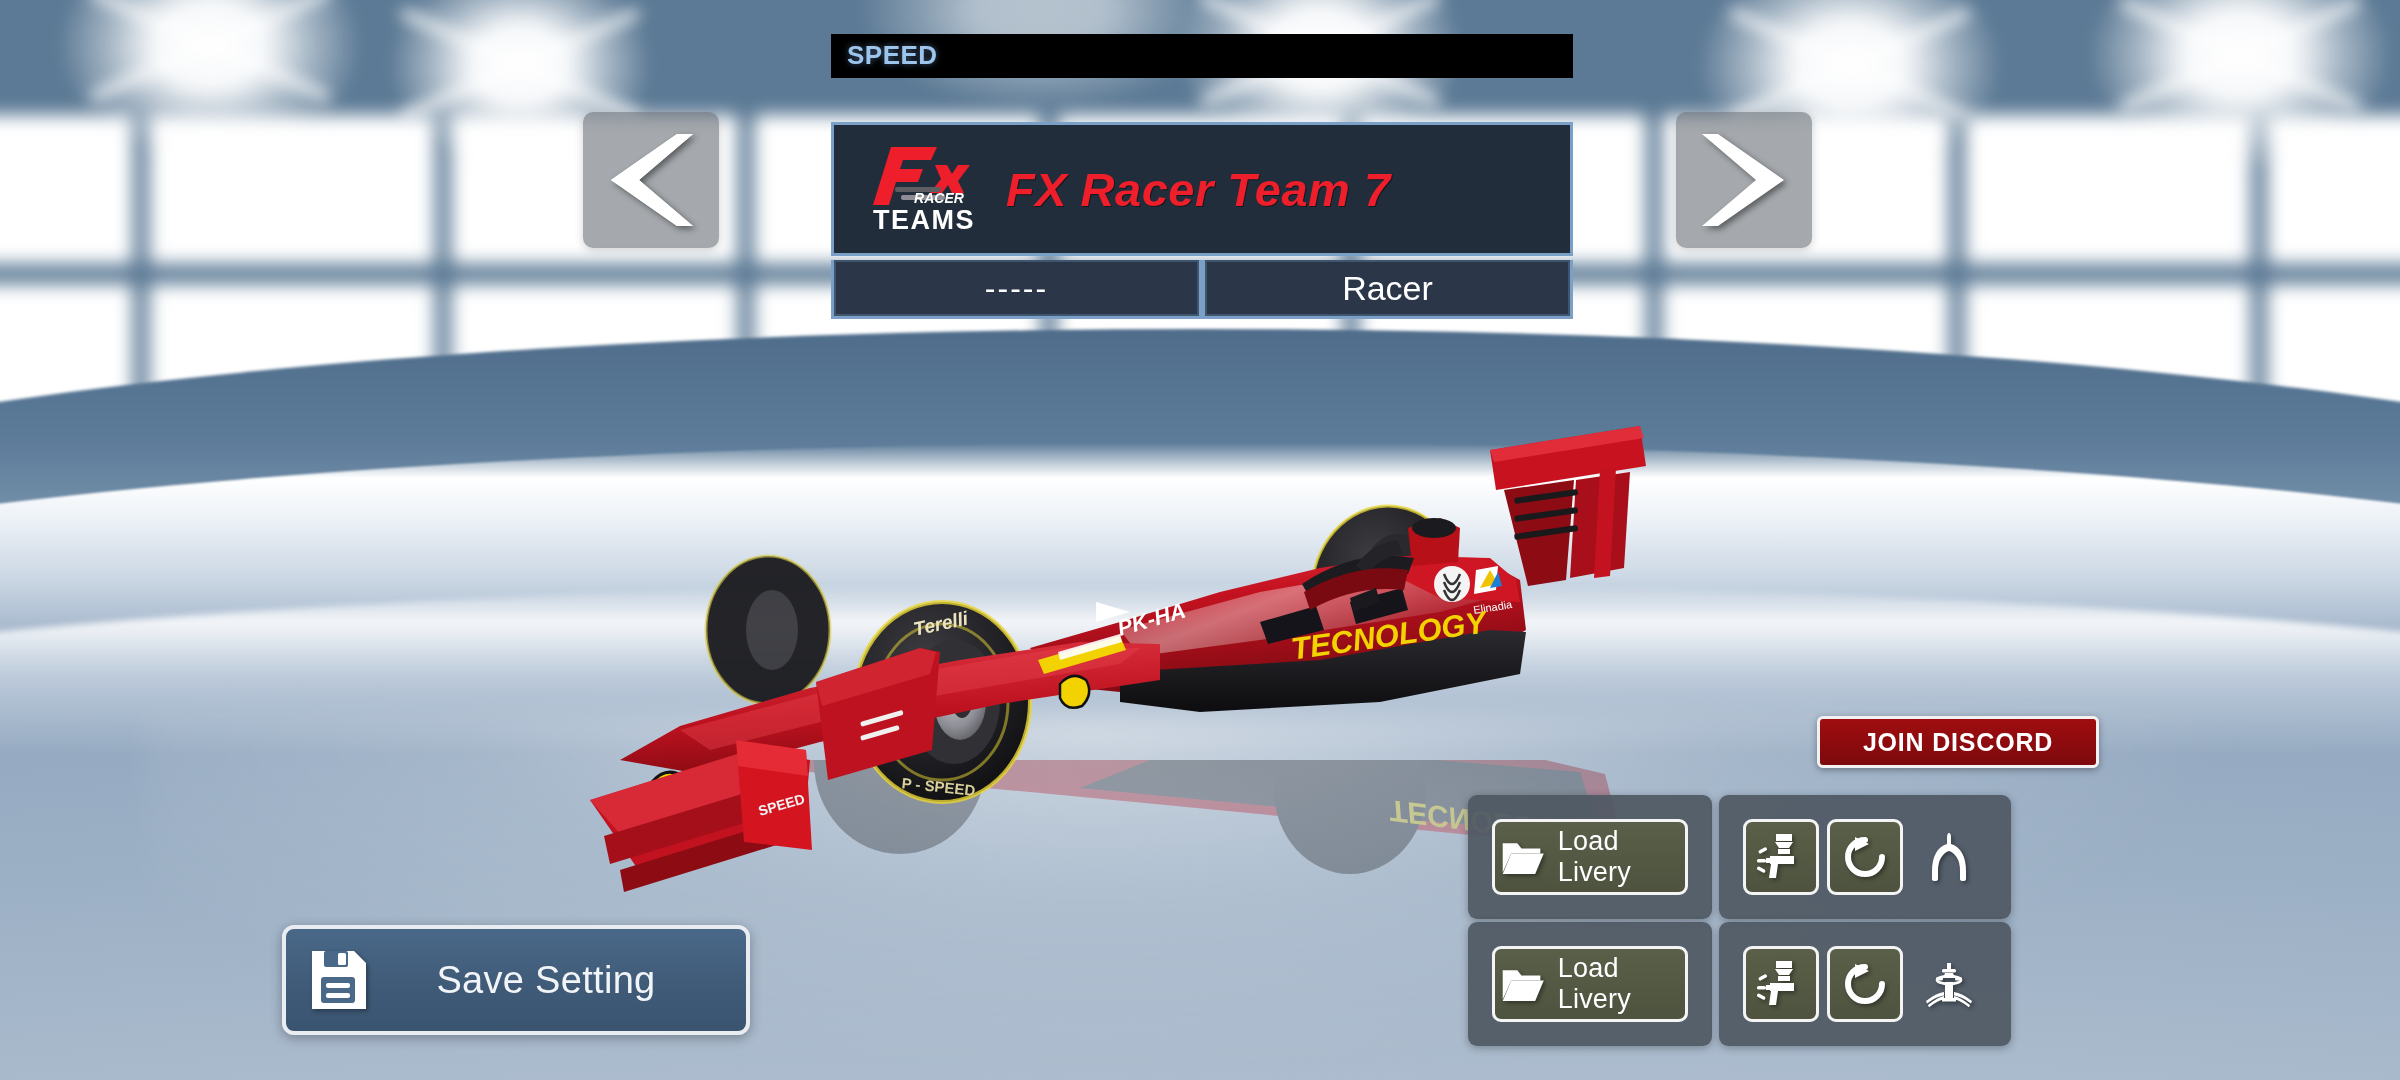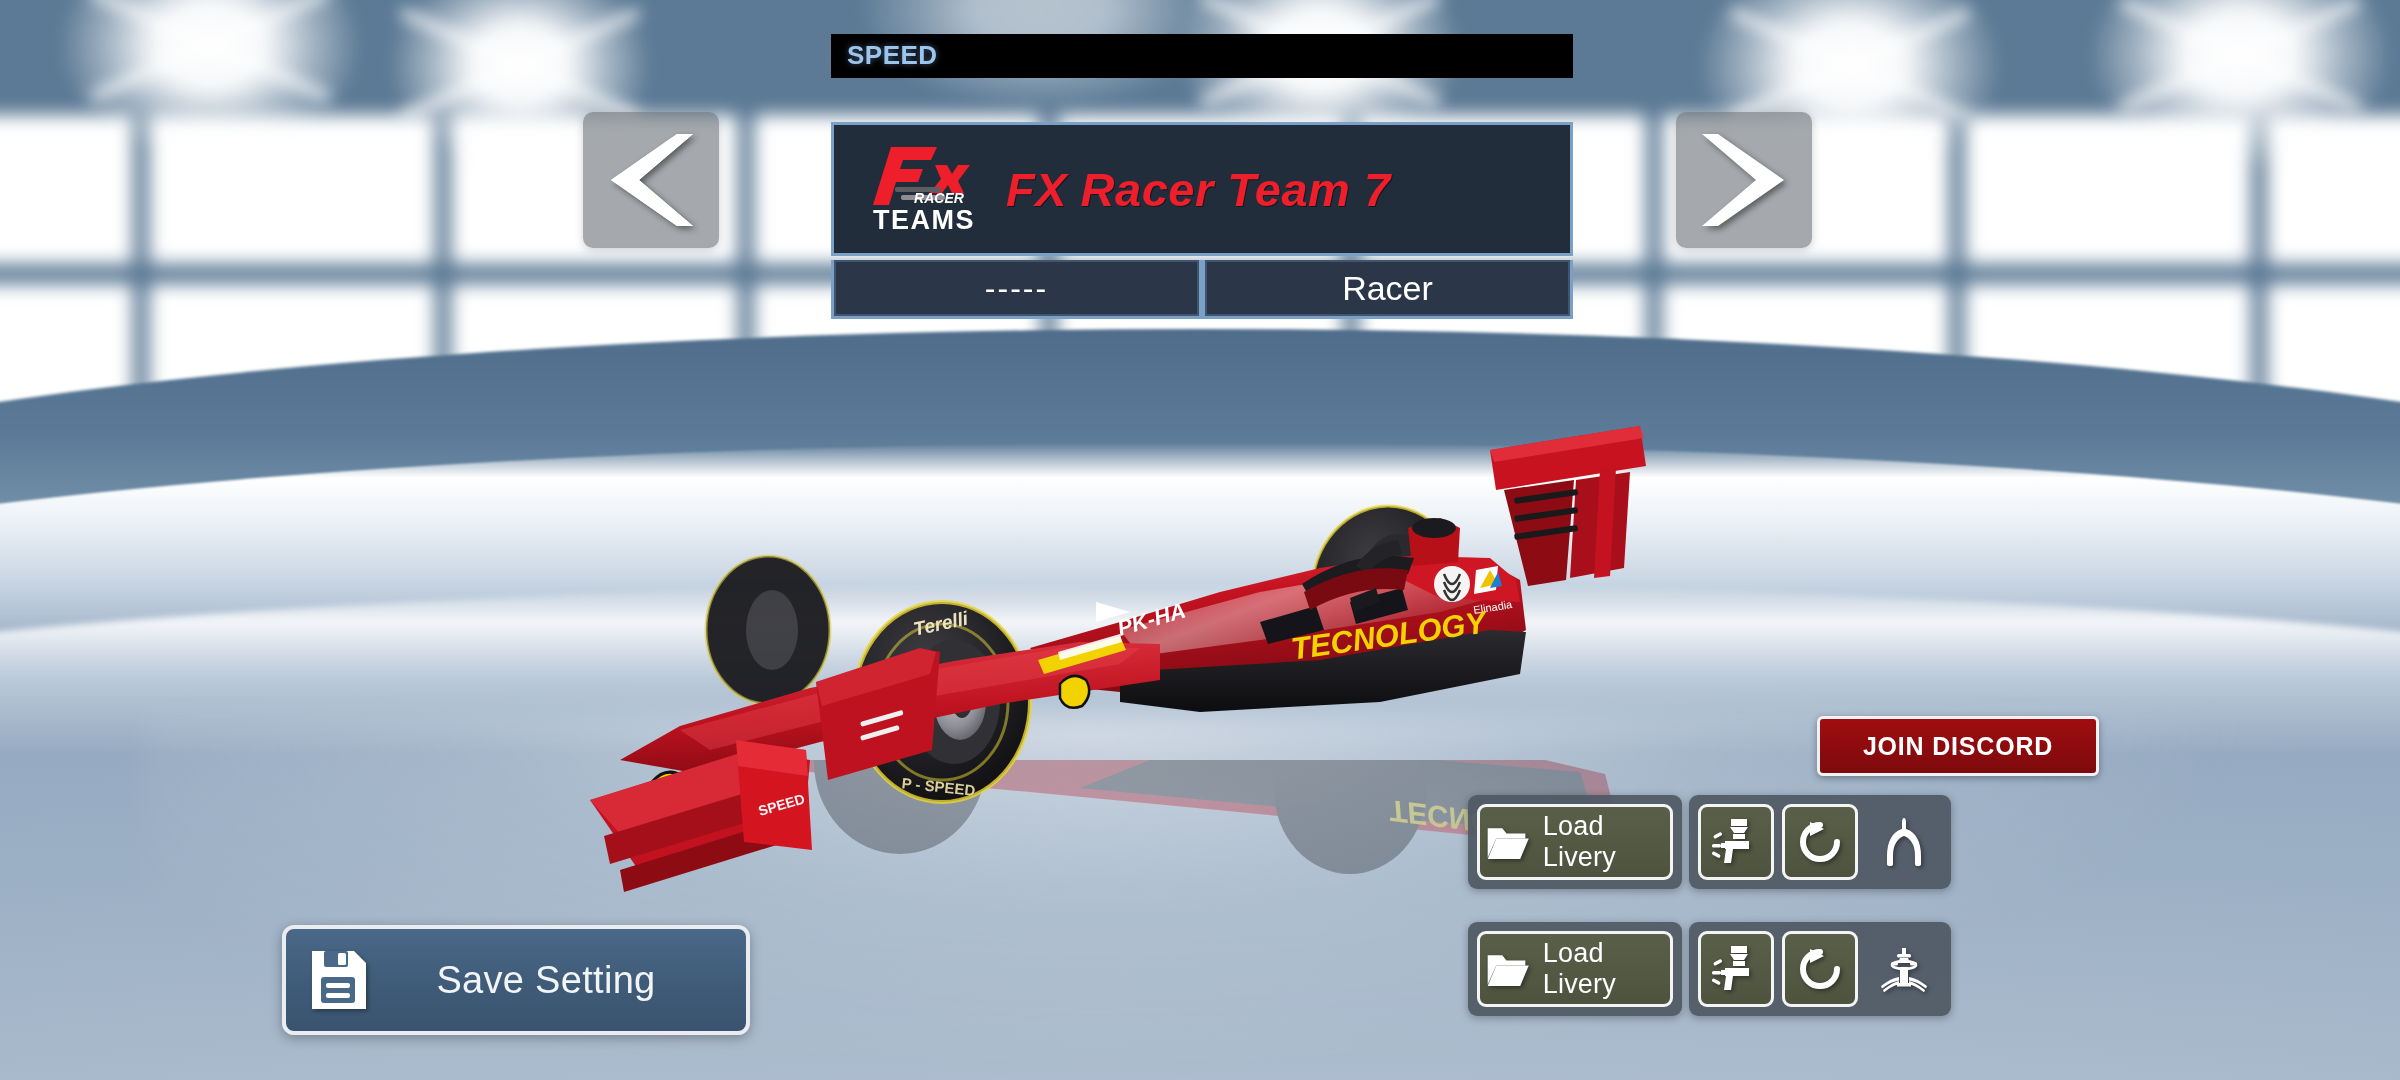--- a/index.html
+++ b/index.html
@@ -161,42 +161,42 @@
     z-index: 19;
     box-shadow: 0 2px 10px rgba(0,0,0,0.18);
   }
   .nav-arrow.left  { left: 583px; }
   .nav-arrow.right { left: 1676px; }
   .nav-arrow svg { width: 92px; height: 100px; display: block; filter: drop-shadow(3px 3px 3px rgba(0,0,0,0.45)); }
 
   
   .discord-btn {
     position: absolute; left: 1817px; top: 716px;
-    width: 282px; height: 60px;
+    width: 282px; height: 52px;
     background: linear-gradient(to bottom, #a00d10 0%, #8e0b0e 50%, #7d0a0d 100%);
     border: 3px solid #f2f2f2;
     border-radius: 6px;
     display: flex; align-items: center; justify-content: center;
     color: #ffffff; font-size: 25px; font-weight: bold; letter-spacing: 0.8px;
     z-index: 18;
     box-shadow: 0 2px 7px rgba(0,0,0,0.35);
   }
 
   
   .livery-row {
     position: absolute; z-index: 18;
     display: flex; gap: 7px;
   }
   .livery-row.row1 { left: 1468px; top: 795px; }
   .livery-row.row2 { left: 1468px; top: 922px; }
 
   .grp {
     background: rgba(78,88,99,0.92);
     border-radius: 9px;
-    padding: 9px;
+    padding: 24px;
     display: flex; gap: 8px; align-items: center;
     box-shadow: 0 2px 8px rgba(0,0,0,0.3);
   }
   .btn-olive {
     background: linear-gradient(to bottom, #5a5f49 0%, #4e533f 100%);
     border: 3px solid #f4f4f4;
     border-radius: 9px;
     display: flex; align-items: center; justify-content: center;
     color: #ffffff;
   }

